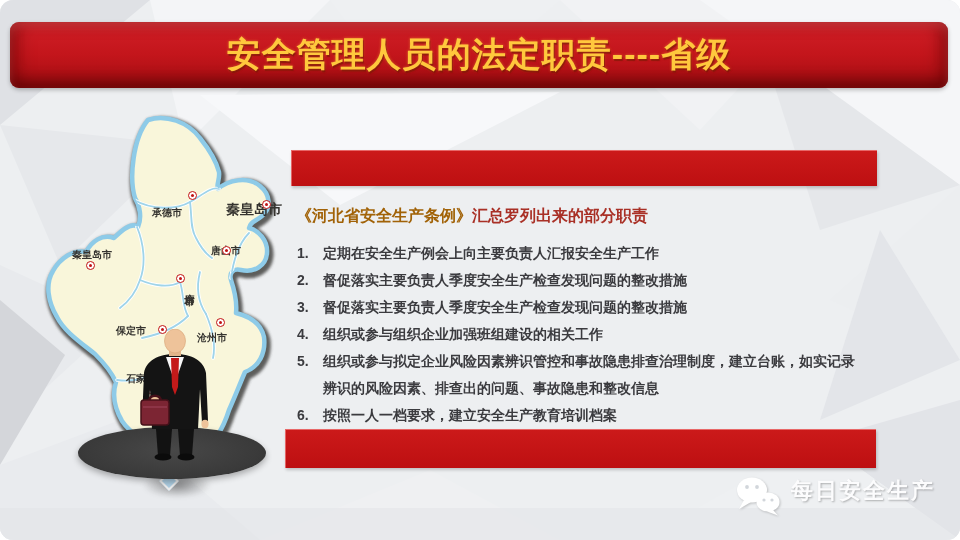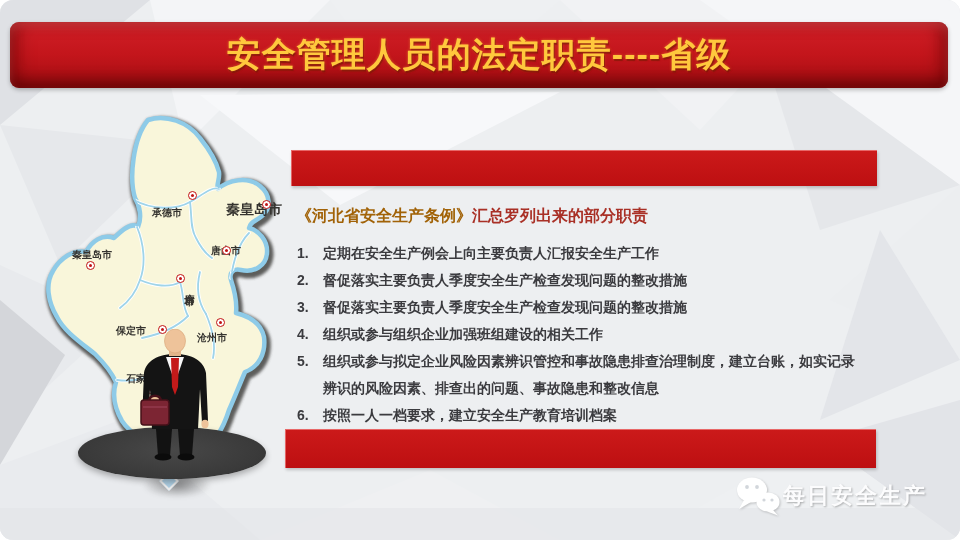--- a/index.html
+++ b/index.html
@@ -53,21 +53,21 @@
             border-radius:50%;
             background:radial-gradient(ellipse at 50% 45%,#484848 0%,#3a3a3a 65%,#2e2e2e 100%);
             box-shadow:0 3px 6px rgba(0,0,0,.3);}
   .reflection{position:absolute;left:142px;top:472px;width:70px;height:26px;z-index:1;
             background:radial-gradient(rgba(40,40,40,.5),transparent 70%);filter:blur(2px);}
   .map-tip{position:absolute;left:162px;top:474px;width:14px;height:14px;z-index:1;
             background:#aed2e8;border:2px solid #f2f2f2;transform:rotate(45deg);opacity:.9;}
   .man-svg{position:absolute;left:116px;top:329px;z-index:3;}
 
   
-  .footer{position:absolute;left:735px;top:476px;z-index:3;display:flex;align-items:center;}
+  .footer{position:absolute;left:735px;top:476px;z-index:3;display:flex;align-items:flex-start;gap:8px;}
   .wechat-icon{filter:drop-shadow(1px 1px 1px rgba(0,0,0,.2));}
   .brand-text{font-size:22px;font-weight:bold;letter-spacing:2px;color:#fcfcfd;
               text-shadow:1px 1px 2px rgba(0,0,0,.28);}
 </style>
 </head>
 <body>
 
 <div class="slide">
 
   <svg class="bg" width="960" height="540" viewBox="0 0 960 540">

